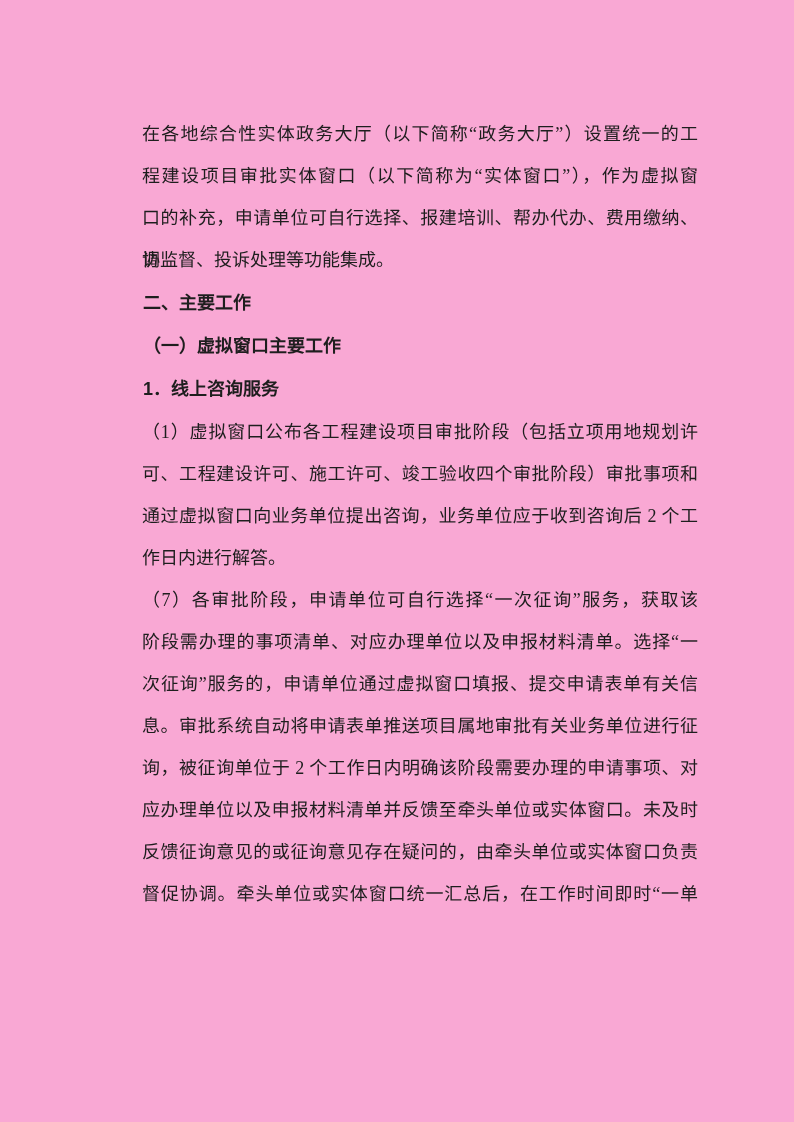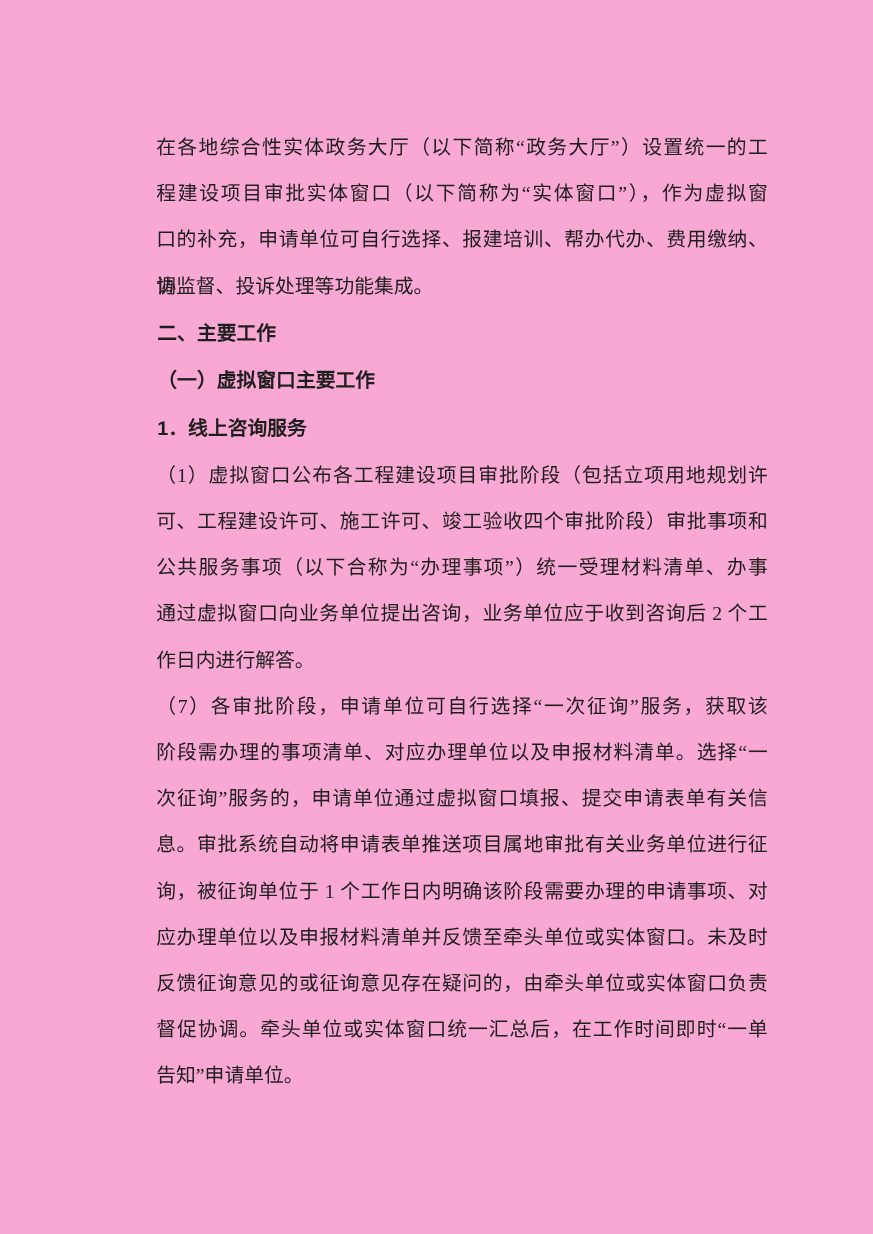--- a/index.html
+++ b/index.html
@@ -69,31 +69,29 @@
       <span class="ln last">调监督、投诉处理等功能集成。</span>
     </p>
 
     <h2 class="hd">二、主要工作</h2>
     <h3 class="hd">（一）虚拟窗口主要工作</h3>
     <h4 class="hd">1．线上咨询服务</h4>
 
     <p class="para">
       <span class="ln j">（1）虚拟窗口公布各工程建设项目审批阶段（包括立项用地规划许</span>
       <span class="ln j">可、工程建设许可、施工许可、竣工验收四个审批阶段）审批事项和</span>
-      <span class="ln j">公共服务事项（以下合称为“办理事项”）统一受理材料清单、办事</span>
       <span class="ln j">通过虚拟窗口向业务单位提出咨询，业务单位应于收到咨询后 2 个工</span>
       <span class="ln last">作日内进行解答。</span>
     </p>
 
     <p class="para">
       <span class="ln j">（7）各审批阶段，申请单位可自行选择“一次征询”服务，获取该</span>
       <span class="ln j">阶段需办理的事项清单、对应办理单位以及申报材料清单。选择“一</span>
       <span class="ln j">次征询”服务的，申请单位通过虚拟窗口填报、提交申请表单有关信</span>
       <span class="ln j">息。审批系统自动将申请表单推送项目属地审批有关业务单位进行征</span>
-      <span class="ln j">询，被征询单位于 1 个工作日内明确该阶段需要办理的申请事项、对</span>
+      <span class="ln j">询，被征询单位于 2 个工作日内明确该阶段需要办理的申请事项、对</span>
       <span class="ln j">应办理单位以及申报材料清单并反馈至牵头单位或实体窗口。未及时</span>
       <span class="ln j">反馈征询意见的或征询意见存在疑问的，由牵头单位或实体窗口负责</span>
       <span class="ln j">督促协调。牵头单位或实体窗口统一汇总后，在工作时间即时“一单</span>
-      <span class="ln last">告知”申请单位。</span>
     </p>
 
   </div>
 </div>
 
 </body></html>

